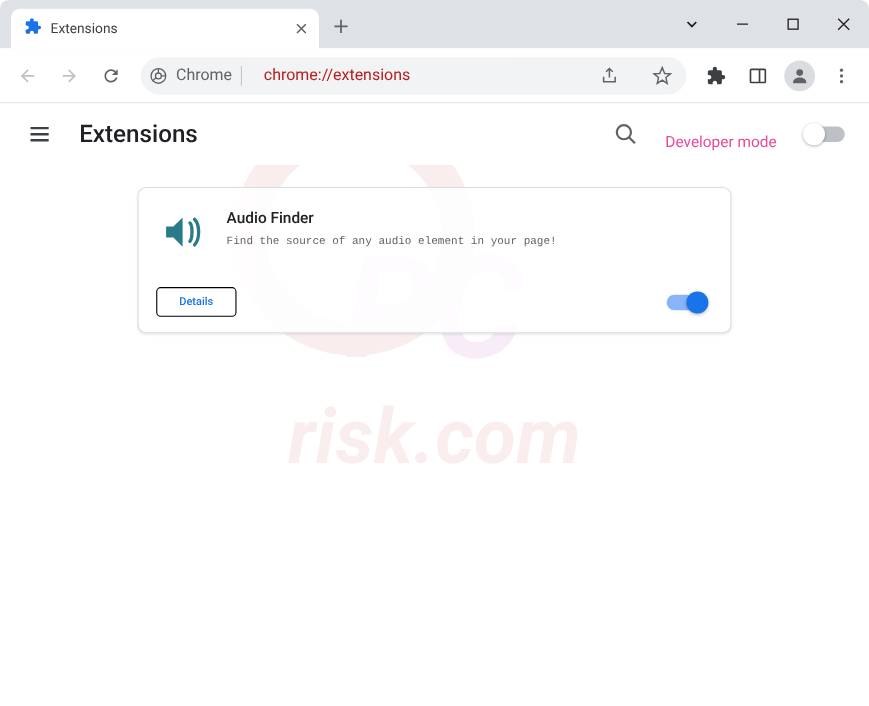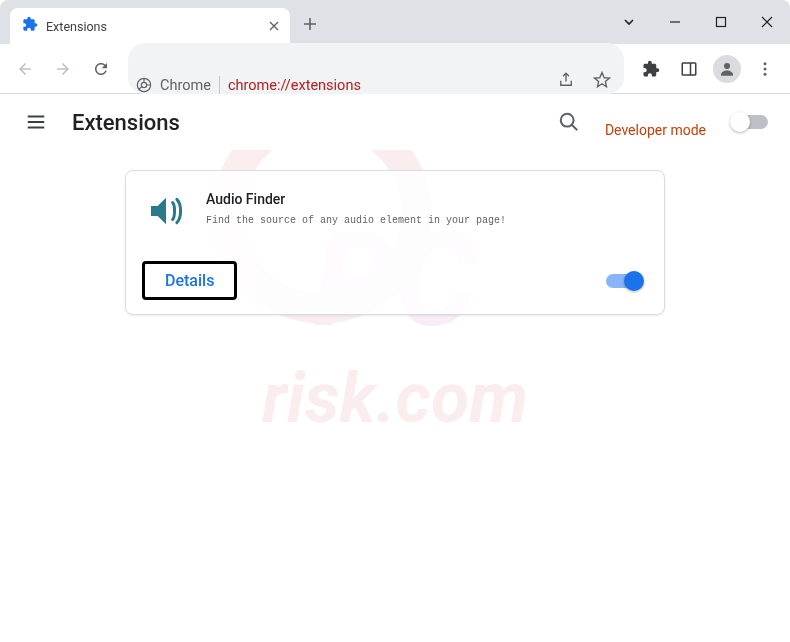--- a/index.html
+++ b/index.html
@@ -19,49 +19,49 @@
     .newtab { width: 28px; height: 28px; display: flex; align-items: center; justify-content: center; margin-top: 10px; margin-left: 6px; border-radius: 50%; cursor: pointer; }
     .winctrls { margin-left: auto; display: flex; align-items: center; }
     .winbtn { width: 46px; height: 44px; display: flex; align-items: center; justify-content: center; cursor: pointer; }
     .winbtn svg { width: 12px; height: 12px; }
     .chevdown { width: 46px; height: 44px; display: flex; align-items: center; justify-content: center; cursor: pointer;}
 
     
     .addrrow { height: 50px; background: #fff; display: flex; align-items: center; padding: 0 8px; gap: 4px; border-bottom: 1px solid #dadce0; position: relative; z-index: 2; }
     .navbtn { width: 34px; height: 34px; display: flex; align-items: center; justify-content: center; border-radius: 50%; cursor: pointer; color: #5f6368; }
     .navbtn.disabled { color: #bdc1c6; cursor: default; }
-    .omnibox { flex: 1; height: 51px; background: #f1f3f4; border-radius: 17px; display: flex; align-items: flex-end; padding: 0 8px; margin: 0 6px; gap: 8px; }
+    .omnibox { flex: 1; height: 34px; background: #f1f3f4; border-radius: 17px; display: flex; align-items: center; padding: 0 8px; margin: 0 6px; gap: 20px; }
     .omni-left { display: flex; align-items: center; gap: 8px; color: #5f6368; font-size: 14.5px; }
     .omni-divider { width: 1px; height: 18px; background: #c4c7c5; }
     .omni-url { color: #b91c1c; font-size: 14.5px; flex: 1; }
     .omni-icon { width: 16px; height: 16px; display: flex; align-items: center; justify-content: center; }
     .omni-action { width: 28px; height: 28px; display: flex; align-items: center; justify-content: center; color: #5f6368; border-radius: 50%; cursor: pointer; }
     .toolbtn { width: 34px; height: 34px; display: flex; align-items: center; justify-content: center; border-radius: 50%; cursor: pointer; color: #5f6368; }
     .profile { width: 28px; height: 28px; background: #dadce0; border-radius: 50%; display: flex; align-items: center; justify-content: center; }
 
     
     .extbar { height: 56px; display: flex; align-items: center; padding: 0 16px; gap: 16px; position: relative; z-index: 2; background: #fff; }
     .menubtn { width: 40px; height: 40px; display: flex; align-items: center; justify-content: center; border-radius: 50%; cursor: pointer; }
     .ext-title { font-size: 22px; color: #202124; font-weight: 500; }
     .ext-spacer { flex: 1; }
     .searchbtn { width: 40px; height: 40px; display: flex; align-items: center; justify-content: center; border-radius: 50%; cursor: pointer; color: #5f6368; }
-    .devmode-label { font-size: 14px; color: #c2410c; margin-top: 16px; }
+    .devmode-label { font-size: 14px; color: #ec4899; margin-top: 16px; }
     .toggle { width: 36px; height: 14px; border-radius: 7px; background: #bdc1c6; position: relative; cursor: pointer; margin-left: 10px; margin-right: 6px; }
     .toggle-knob { width: 20px; height: 20px; background: #fff; border-radius: 50%; position: absolute; top: -3px; left: -2px; box-shadow: 0 1px 3px rgba(0,0,0,0.3); }
 
     
     .content { padding: 20px 36px; position: relative; z-index: 2; }
     .card { max-width: 540px; margin: 0 auto; border: 1px solid #dadce0; border-radius: 8px; background: rgba(255,255,255,0.85); box-shadow: 0 1px 2px rgba(60,64,67,0.1); }
     .card-body { display: flex; padding: 20px; gap: 20px; }
     .ext-icon { width: 40px; height: 40px; flex-shrink: 0; }
     .card-text { flex: 1; }
     .ext-name { font-size: 14px; color: #202124; font-weight: 500; margin-bottom: 6px; }
     .ext-desc { font-size: 10px; color: #5f6368; line-height: 1.5; font-family: Liberation Mono, monospace; }
     .card-footer { display: flex; align-items: center; padding: 10px 16px 14px; gap: 10px; }
-    .outline-btn { border: 3px solid #000000; background: #fff; color: #1a73e8; font-size: 16px; padding: 7px 20px; border-radius: 4px; cursor: pointer; font-weight: 500; }
+    .outline-btn { border: 1px solid #000000; background: #fff; color: #1a73e8; font-size: 10px; padding: 7px 20px; border-radius: 4px; cursor: pointer; font-weight: 500; }
     .toggle-on { width: 36px; height: 14px; border-radius: 7px; background: #8ab4f8; position: relative; cursor: pointer; margin-left: auto; margin-right: 6px; }
     .toggle-on-knob { width: 20px; height: 20px; background: #1a73e8; border-radius: 50%; position: absolute; top: -3px; right: -2px; box-shadow: 0 1px 3px rgba(0,0,0,0.3); }
   </style>
 </head>
 <body>
 
 <div class="watermark">
   <div class="watermark-circle"></div>
   <div class="watermark-text">PC</div>
   <div class="watermark-text2">risk.com</div>

